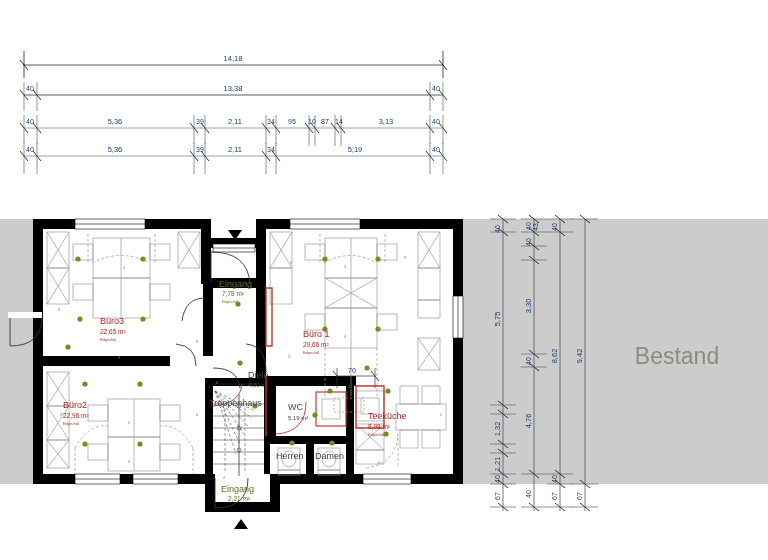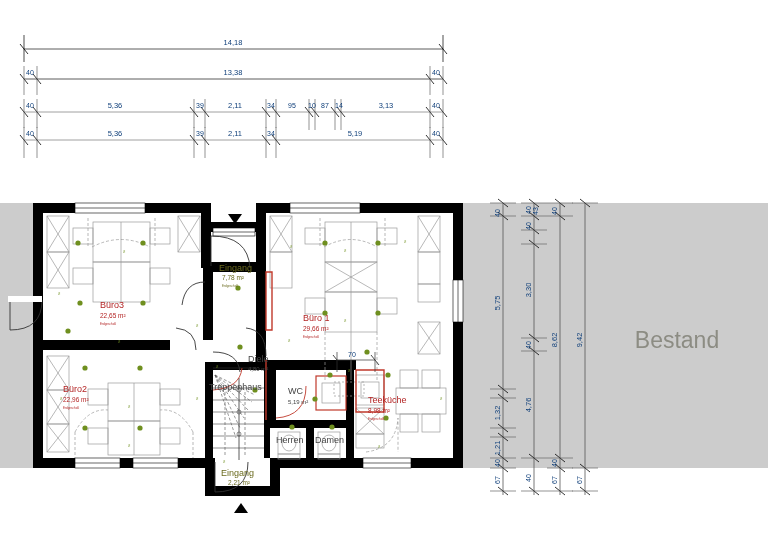--- a/index.html
+++ b/index.html
@@ -1,21 +1,21 @@
 <!DOCTYPE html>
 <html><head>
 <meta charset="utf-8">
 <style>
   html,body{margin:0;padding:0;}
   body{
     width:768px;height:560px;background:#ffffff;
     font-family:"Liberation Sans", sans-serif;
     overflow:hidden;position:relative;
   }
-  #stage{position:absolute;left:0;top:0;width:768px;height:435px;}
+  #stage{position:absolute;left:0;top:16px;width:768px;height:435px;}
   svg{display:block;}
   .dimtext{font-family:"Liberation Sans",sans-serif;font-size:7px;fill:#0f3f7a;}
   .dimtext-lg{font-family:"Liberation Sans",sans-serif;font-size:7.5px;fill:#0f3f7a;}
   .roomname{font-family:"Liberation Sans",sans-serif;font-size:9px;fill:#b32424;}
   .roomarea{font-family:"Liberation Sans",sans-serif;font-size:6.5px;fill:#b32424;}
   .roomsub{font-family:"Liberation Sans",sans-serif;font-size:3px;fill:#b32424;}
   .roomname-o{font-family:"Liberation Sans",sans-serif;font-size:9px;fill:#6b6b1f;}
   .roomarea-o{font-family:"Liberation Sans",sans-serif;font-size:6.5px;fill:#6b6b1f;}
   .roomsub-o{font-family:"Liberation Sans",sans-serif;font-size:3px;fill:#6b6b1f;}
   .wcname{font-family:"Liberation Sans",sans-serif;font-size:9px;fill:#444444;}

